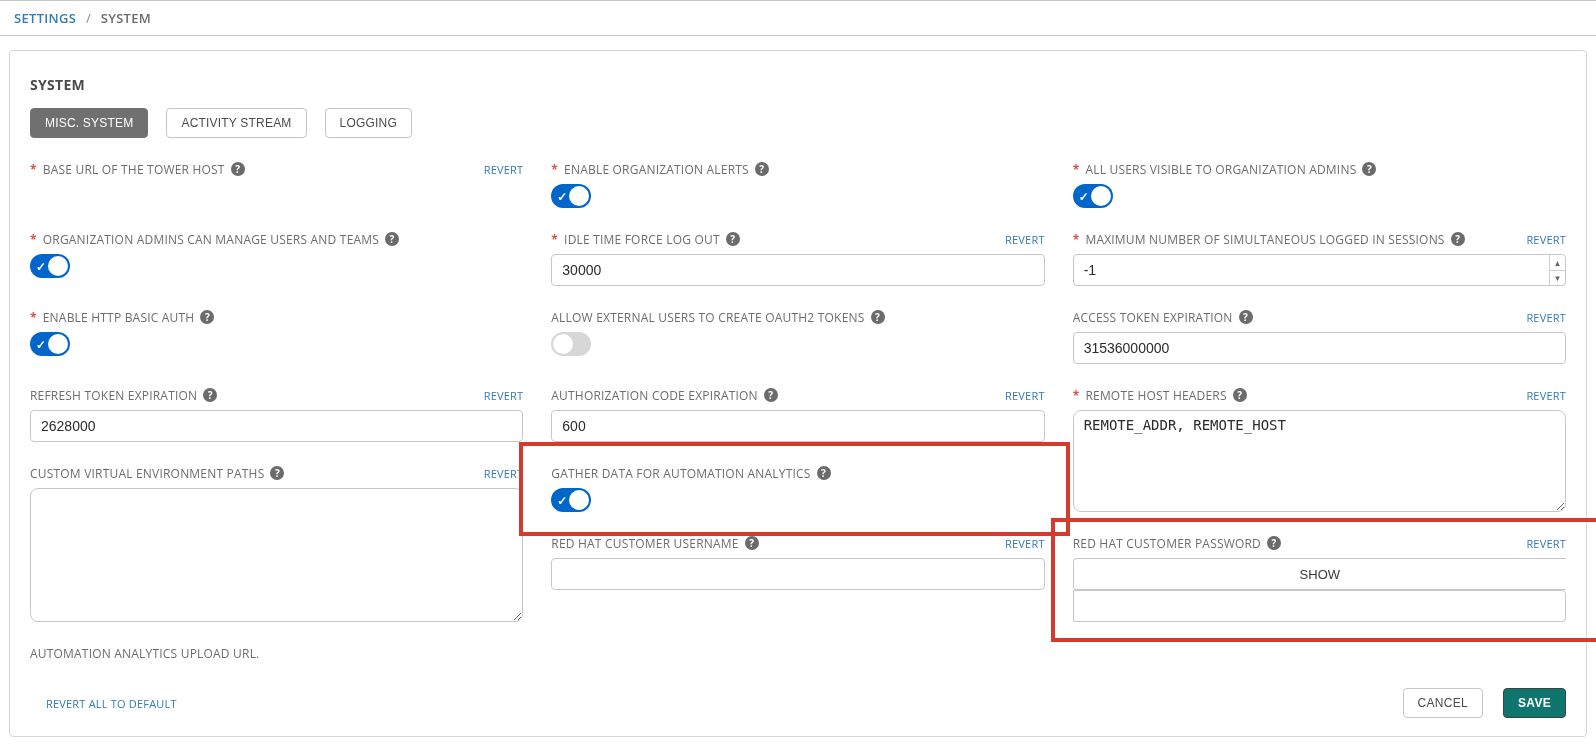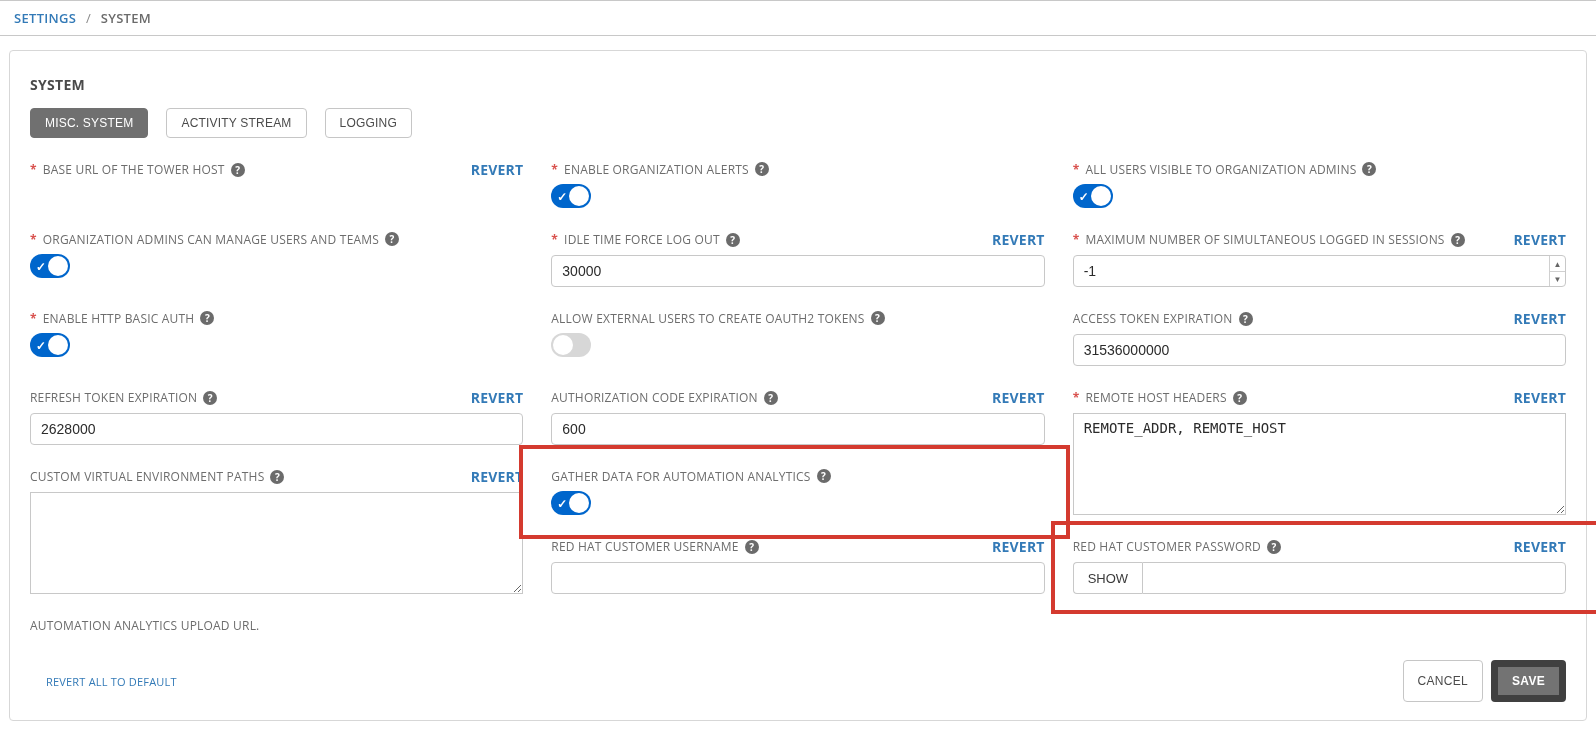--- a/index.html
+++ b/index.html
@@ -20,53 +20,53 @@
   .tab-btn.active { background: #707070; color: #fff; border-color: #707070; }
 
   .form-grid { display: grid; grid-template-columns: repeat(3, 1fr); column-gap: 28px; row-gap: 22px; }
   .form-row { display: flex; flex-direction: column; }
   .form-row.span2rows { grid-row: span 2; }
 
   .label-row { display: flex; align-items: center; justify-content: space-between; margin-bottom: 6px; min-height: 18px; }
   .label-row .lbl { font-size: 12px; color: #6d6d6d; display: flex; align-items: center; gap: 6px; letter-spacing: .2px; }
   .req { color: #d9534f; font-weight: 700; }
   .help { width: 14px; height: 14px; border-radius: 50%; background: #6b6b6b; color: #fff; display: inline-flex; align-items: center; justify-content: center; font-size: 10px; font-weight: 700; }
-  .revert { font-size: 14px; color: #337ab7; cursor: pointer; font-weight: 700; letter-spacing: .2px; }
+  .revert { font-size: 11px; color: #337ab7; cursor: pointer; font-weight: 400; letter-spacing: .2px; }
 
   .text-input { width: 100%; border: 1px solid #c8c8c8; border-radius: 4px; padding: 6px 10px; font-size: 14px; color: #2b2b2b; height: 32px; }
   .text-input.readonly { background: #e9e9e9; color: #444; }
-  .textarea { width: 100%; border: 1px solid #c8c8c8; border-radius: 0; padding: 6px 10px; font-size: 14px; color: #2b2b2b; min-height: 50px; resize: vertical; }
+  .textarea { width: 100%; border: 1px solid #c8c8c8; border-radius: 8px; padding: 6px 10px; font-size: 14px; color: #2b2b2b; min-height: 50px; resize: vertical; }
   .number-wrap { position: relative; }
   .number-input { width: 100%; border: 1px solid #c8c8c8; border-radius: 4px; padding: 6px 10px; font-size: 14px; color: #2b2b2b; height: 32px; }
   .spinners { position: absolute; right: 1px; top: 1px; bottom: 1px; width: 16px; display: flex; flex-direction: column; border-left: 1px solid #d0d0d0; }
   .spinners span { flex: 1; display: flex; align-items: center; justify-content: center; font-size: 8px; color: #666; cursor: pointer; }
   .spinners span:first-child { border-bottom: 1px solid #d0d0d0; }
 
   .toggle { width: 40px; height: 24px; border-radius: 12px; position: relative; cursor: pointer; }
   .toggle .knob { position: absolute; width: 20px; height: 20px; border-radius: 50%; background: #fff; top: 2px; transition: left .15s; display:flex; align-items:center; justify-content:center; }
   .toggle.on { background: #0066cc; }
   .toggle.on .knob { left: 18px; }
   .toggle.on::after { content: "✓"; position: absolute; left: 6px; top: 4px; color: #fff; font-size: 12px; font-weight: 700; }
   .toggle.off { background: #d7d7d7; }
   .toggle.off .knob { left: 2px; }
 
-  .pw-group { display: flex; }
+  .pw-group { display: flex; flex-direction: column; }
   .pw-group .show-btn { border: 1px solid #c8c8c8; border-right: none; background: #fff; padding: 0 14px; font-size: 13px; color: #3a3a3a; border-radius: 4px 0 0 4px; height: 32px; cursor: pointer; }
   .pw-group .text-input { border-radius: 0 4px 4px 0; }
 
   .highlight-box { position: absolute; border: 4px solid #d43a2f; pointer-events: none; z-index: 5; }
   .highlight1 { left: -32px; right: -25px; top: -22px; bottom: -24px; }
   .highlight2 { left: -22px; right: -72px; top: -16px; bottom: -20px; }
 
   .footer { display: flex; justify-content: space-between; align-items: center; margin-top: 20px; }
   .footer .revert-all { font-size: 11px; color: #337ab7; cursor: pointer; padding-left: 16px; letter-spacing: .2px;}
   .footer .btns { display: flex; gap: 8px; }
   .btn { font-size: 12px; padding: 7px 14px; border-radius: 4px; cursor: pointer; letter-spacing:.3px;}
   .btn.cancel { background: #fff; border: 1px solid #c6c6c6; color: #4b4b4b; }
-  .btn.save { background: #737373; border: 7px solid #404040; color: #fff; font-weight: 600; }
+  .btn.save { background: #0f766e; border: 1px solid #404040; color: #fff; font-weight: 600; margin-left: 12px; }
 
   .rel { position: relative; }
 </style>
 </head>
 <body>
 
 <div class="breadcrumb">
   <a href="#">SETTINGS</a>
   <span class="sep">/</span>
   <span class="cur">SYSTEM</span>

